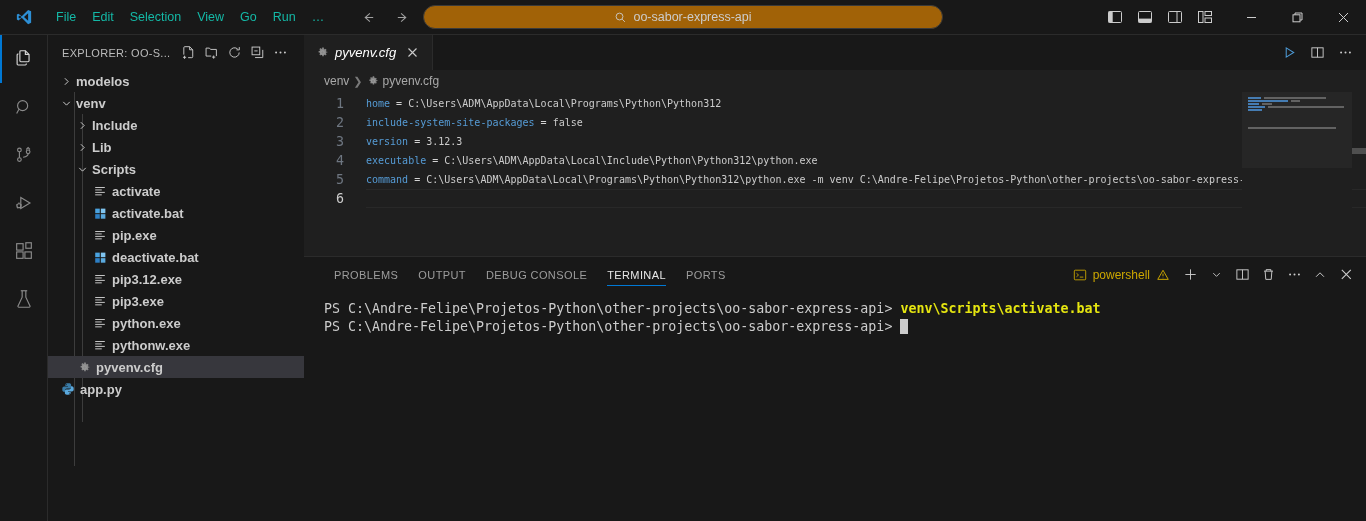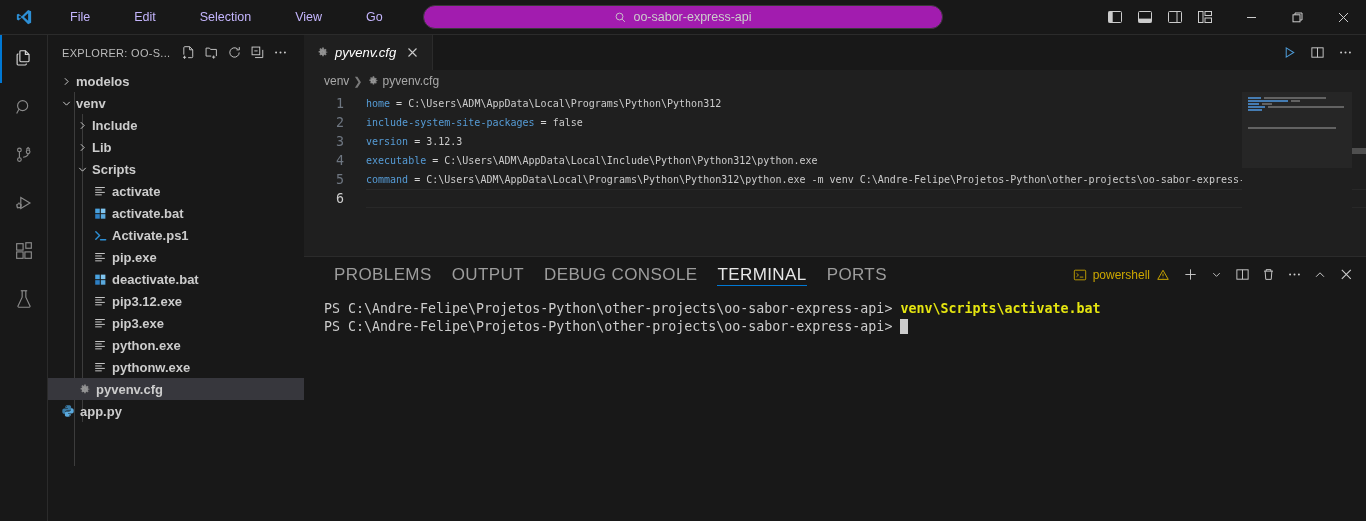--- a/index.html
+++ b/index.html
@@ -14,28 +14,28 @@
 
   
   .titlebar {
     height: 35px; min-height: 35px; background: #181818;
     display: flex; align-items: center; position: relative;
     border-bottom: 1px solid #2b2b2b;
   }
   .vscode-logo { width: 48px; display: flex; align-items: center; justify-content: center; }
   .menu { display: flex; align-items: center; height: 100%; }
   .menu-item {
-    font-size: 12.5px; color: #c4b5fd; padding: 3px 8px; margin: 0 14px;
+    font-size: 12.5px; color: #14b8a6; padding: 3px 8px; margin: 0 0px;
     border-radius: 4px; cursor: default; white-space: nowrap;
   }
   .nav-arrows { display: flex; align-items: center; gap: 14px; margin-left: 26px; }
   .nav-arrow { color: #a0a0a0; width: 20px; height: 20px; display: flex; align-items: center; justify-content: center; }
   .titlebar-search {
     position: absolute; left: 50%; transform: translateX(-50%);
-    width: 520px; height: 24px; background: #a21caf;
+    width: 520px; height: 24px; background: #a16207;
     border: 1px solid #3a3a3a; border-radius: 12px;
     display: flex; align-items: center; justify-content: center; gap: 6px;
   }
   .titlebar-search .sv { font-size: 12.5px; color: #cccccc; }
   .titlebar-right { margin-left: auto; display: flex; align-items: center; height: 100%; }
   .layout-icons { display: flex; align-items: center; gap: 4px; padding-right: 10px; }
   .lay-btn { width: 26px; height: 26px; display: flex; align-items: center; justify-content: center; border-radius: 4px; }
   .win-btns { display: flex; height: 35px; }
   .win-btn { width: 46px; height: 35px; display: flex; align-items: center; justify-content: center; color: #cccccc; }
 
@@ -129,21 +129,21 @@
   .mm-seg { display: inline-block; height: 2px; vertical-align: top; margin-top: 0.5px; }
   .mm-slider { position: absolute; left: 0; right: 0; top: 0; height: 76px; background: rgba(255,255,255,0.035); }
   .ed-scroll-track { position: absolute; right: 0; top: 0; bottom: 0; width: 14px; background: transparent; }
   .ed-scroll-thumb-h { position: absolute; right: 0; width: 14px; height: 6px; background: #4f4f4f; }
   .mm-border { position: absolute; right: 14px; top: 0; bottom: 0; width: 1px; background: #2b2b2b; }
 
   
   .panel { height: 265px; min-height: 265px; background: #181818; display: flex; flex-direction: column; border-top: 1px solid #2b2b2b; }
   .panel-header { height: 35px; min-height: 35px; display: flex; align-items: center; padding-left: 20px; }
   .ptab {
-    font-size: 17px; letter-spacing: 0.4px; color: #9d9d9d; text-transform: uppercase;
+    font-size: 11px; letter-spacing: 0.4px; color: #9d9d9d; text-transform: uppercase;
     padding: 0 10px; height: 100%; display: flex; align-items: center; position: relative;
   }
   .ptab.active { color: #e7e7e7; }
   .ptab.active::after {
     content: ''; position: absolute; left: 10px; right: 10px; bottom: 6px; height: 1px; background: #0078d4;
   }
   .panel-actions { margin-left: auto; display: flex; align-items: center; gap: 2px; padding-right: 8px; }
   .pa-btn { width: 24px; height: 24px; display: flex; align-items: center; justify-content: center; color: #cccccc; border-radius: 4px; }
   .term-chip { display: flex; gap: 6px; padding: 0 6px 0 2px; }
   .term-chip .tlabel { font-size: 12px; color: #cca700; }
@@ -397,29 +397,20 @@
               <svg width="13" height="13" viewBox="0 0 16 16">
                 <rect x="1.5" y="2" width="5.6" height="5.6" fill="#4aa3e0"></rect>
                 <rect x="8.4" y="2" width="5.6" height="5.6" fill="#7fc4ef"></rect>
                 <rect x="1.5" y="8.8" width="5.6" height="5.6" fill="#2d7fc4"></rect>
                 <rect x="8.4" y="8.8" width="5.6" height="5.6" fill="#5aa9dd"></rect>
               </svg>
             </span>
           <span class="lbl">activate.bat</span>
         </div>
 
-        <div class="row" style="padding-left:42px">
-          <span class="fi">
-              <svg width="15" height="15" viewBox="0 0 16 16" fill="none" stroke="#2d8fd5" stroke-width="1.5" stroke-linecap="round">
-                <path d="M3 4l4 4-4 4"></path>
-                <path d="M8 12.5h5.5"></path>
-              </svg>
-            </span>
-          <span class="lbl">Activate.ps1</span>
-        </div>
 
         <div class="row" style="padding-left:42px">
           <span class="fi">
               <svg width="14" height="14" viewBox="0 0 16 16" stroke="#cccccc" stroke-width="1.1">
                 <path d="M2.5 4h11M2.5 6.8h7.5M2.5 9.6h11M2.5 12.4h7.5"></path>
               </svg>
             </span>
           <span class="lbl">pip.exe</span>
         </div>
 

